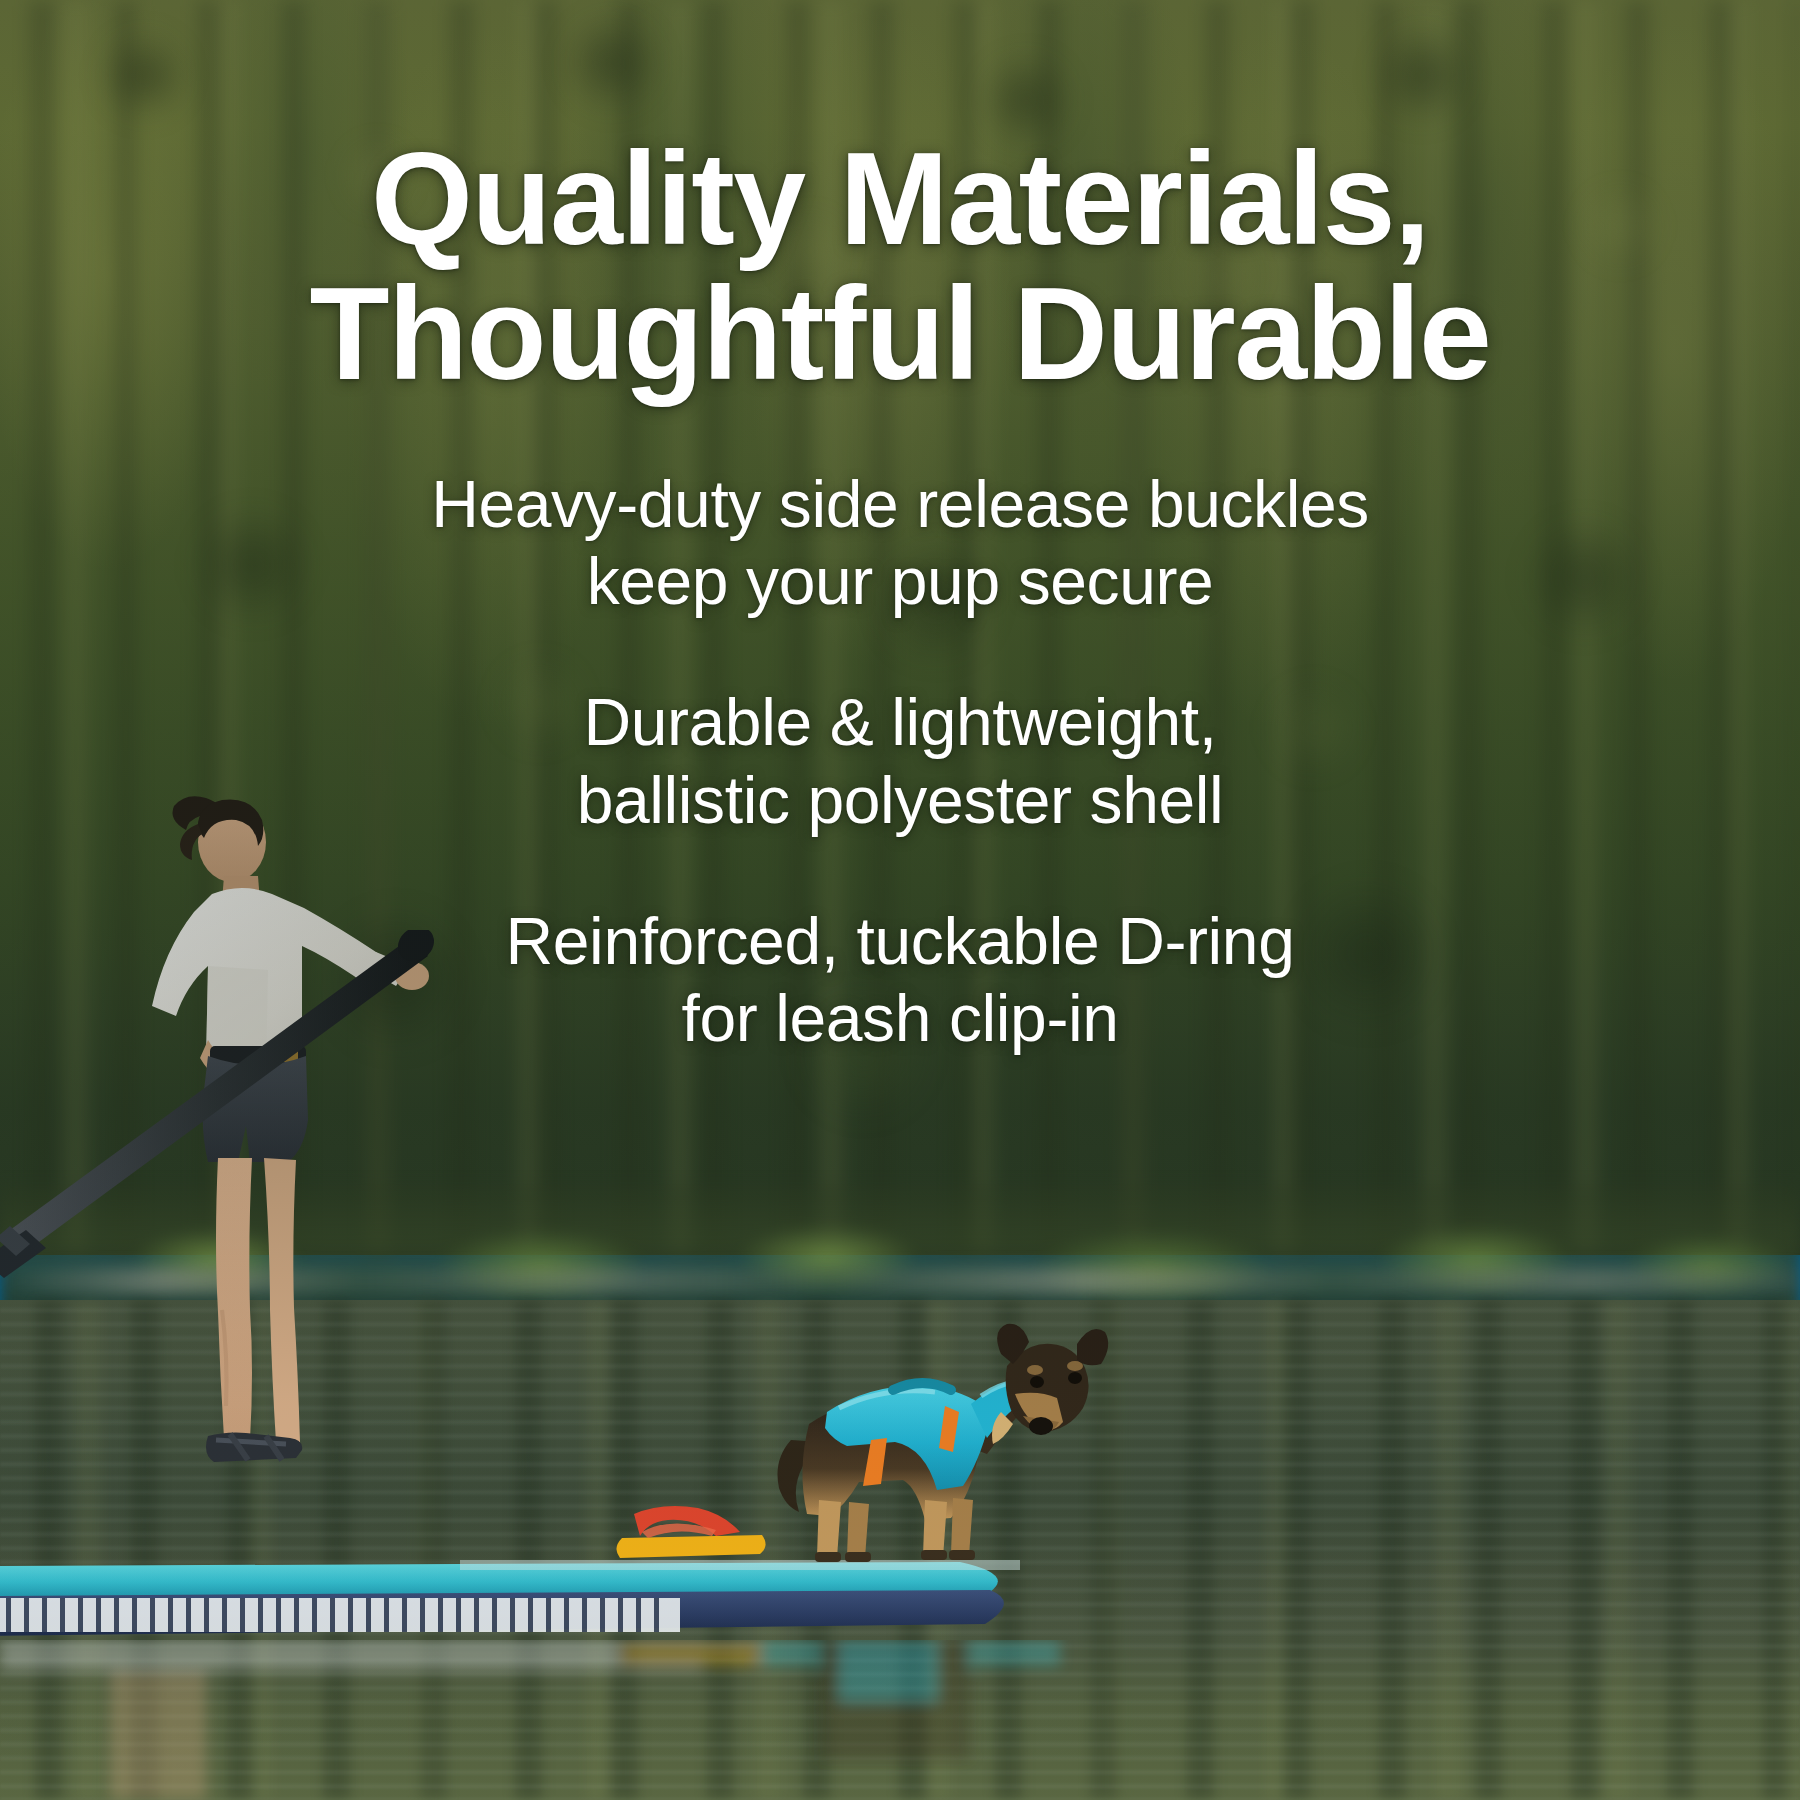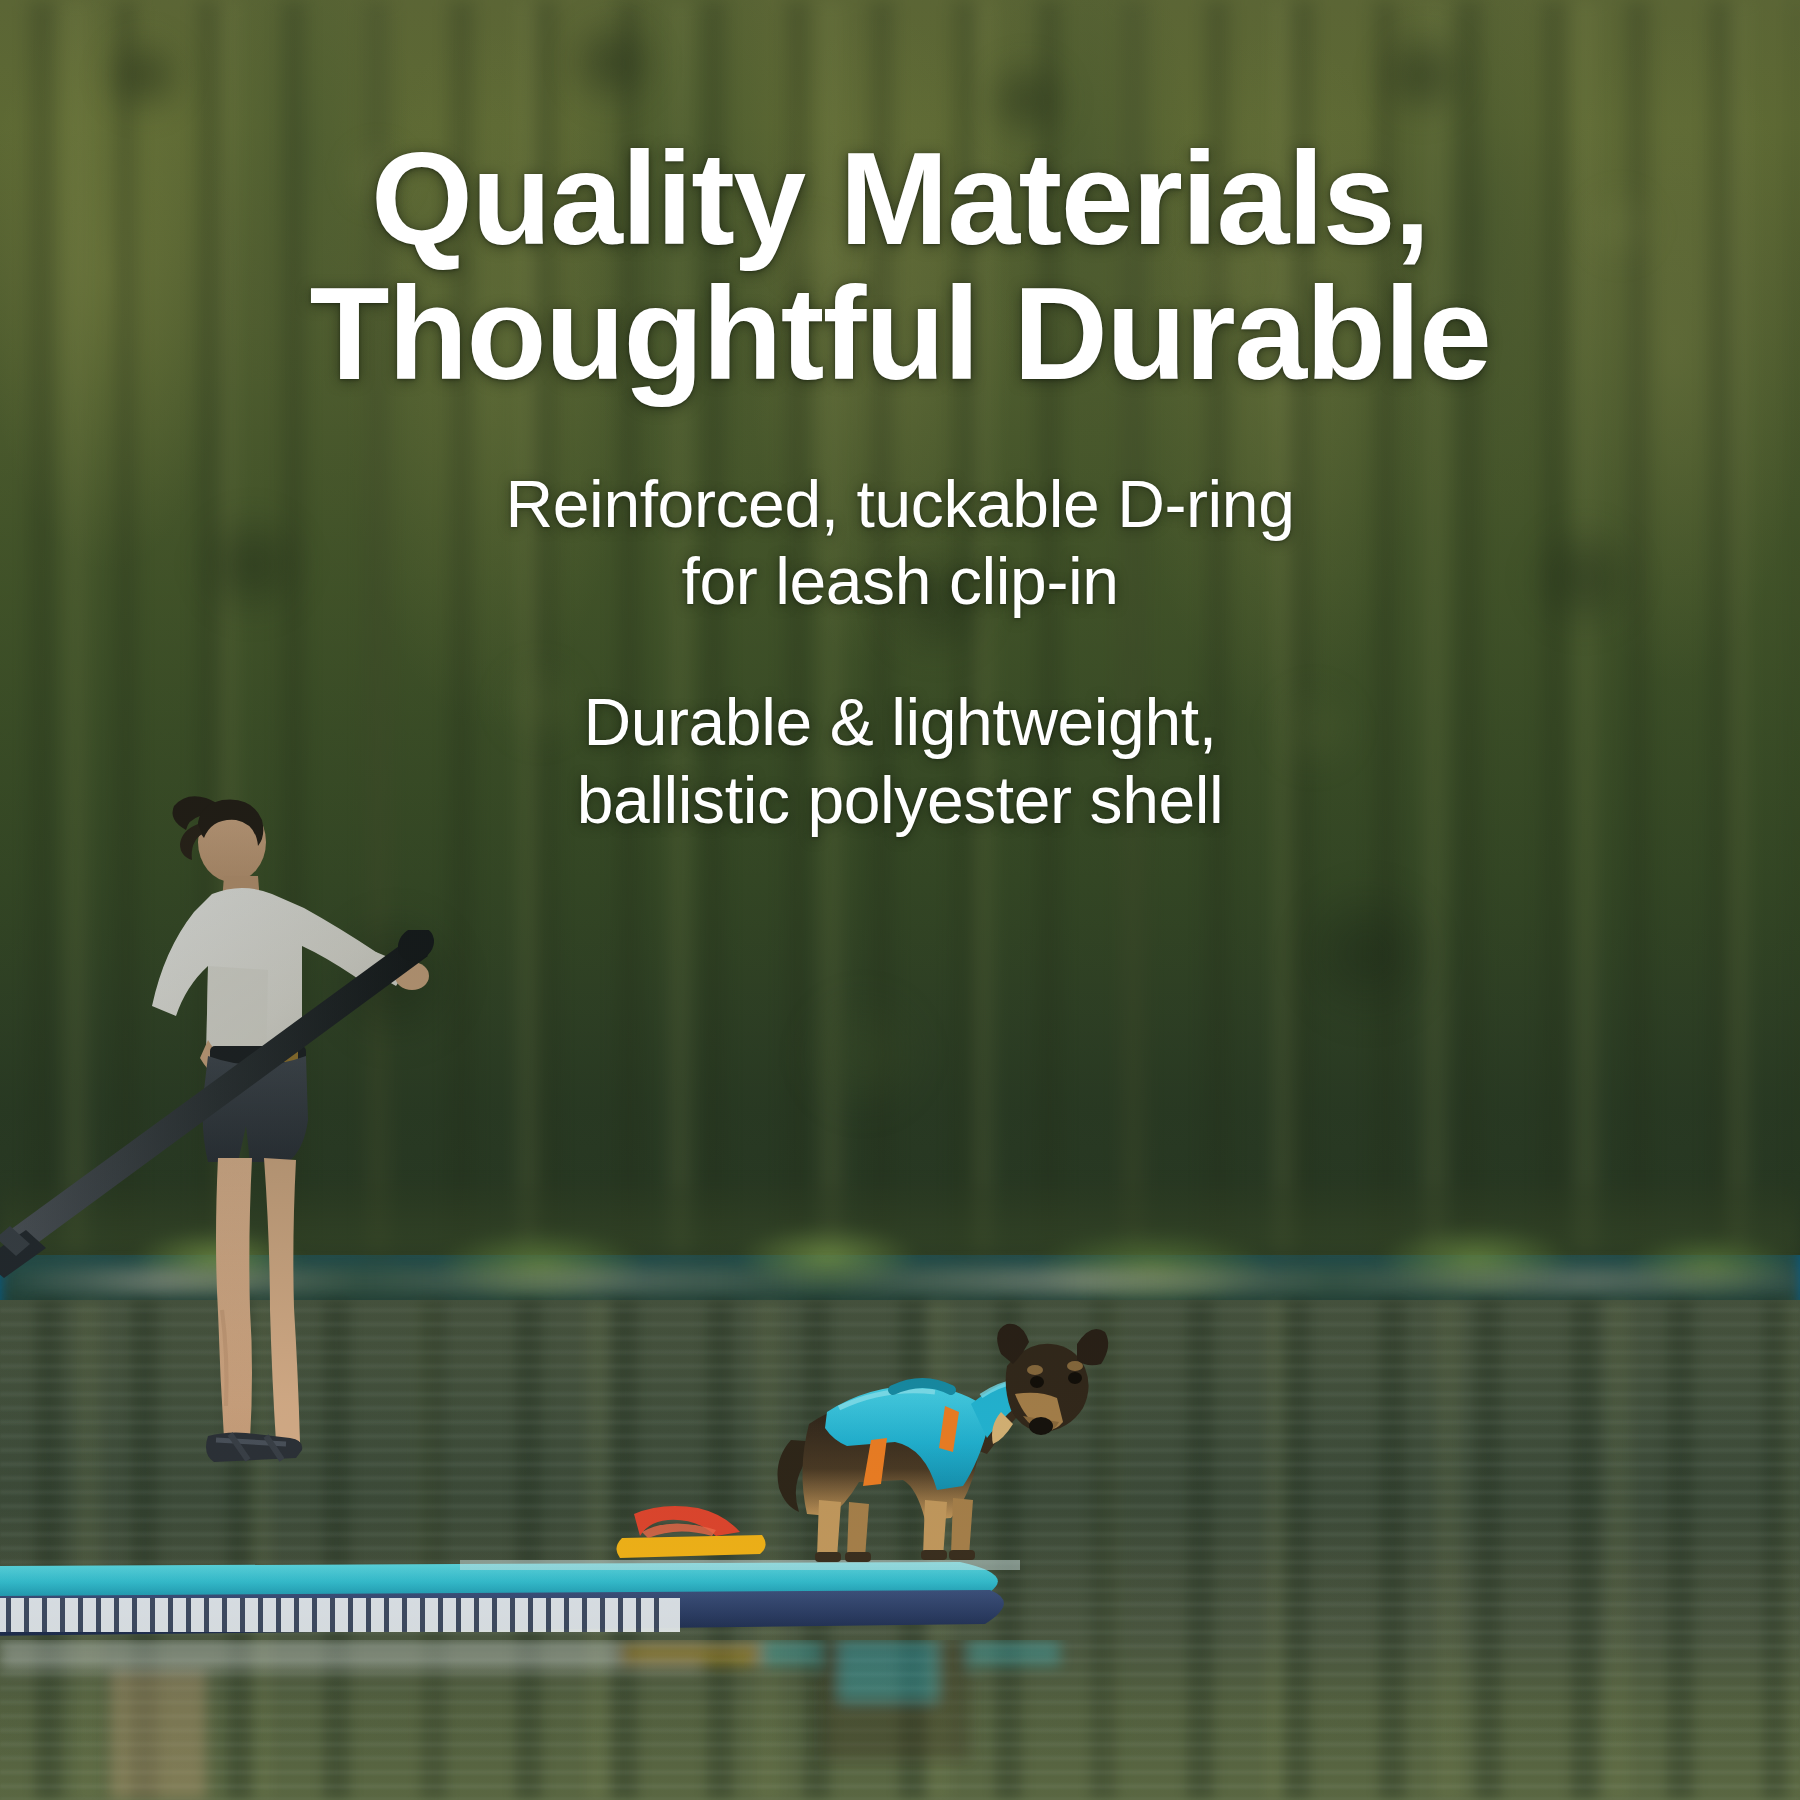--- a/index.html
+++ b/index.html
@@ -520,27 +520,31 @@
   <div class="copy">
 
     <h1 class="headline">
       <span>Quality Materials,</span>
       <span>Thoughtful Durable</span>
     </h1>
 
     <ul class="bullets">
 
 
+      <li class="bullet b2">
+        <span>Heavy-duty side release buckles</span>
+        <span>keep your pup secure</span>
+      </li>
+
+      <li class="bullet b3">
+        <span>Durable &amp; lightweight,</span>
+        <span>ballistic polyester shell</span>
+      </li>
 
       <li class="bullet b4">
         <span>Reinforced, tuckable D-ring</span>
         <span>for leash clip-in</span>
       </li>
 
-      <li class="bullet b3">
-        <span>Durable &amp; lightweight,</span>
-        <span>ballistic polyester shell</span>
-      </li>
-
     </ul>
   </div>
 
 </div>
 
 </body></html>

